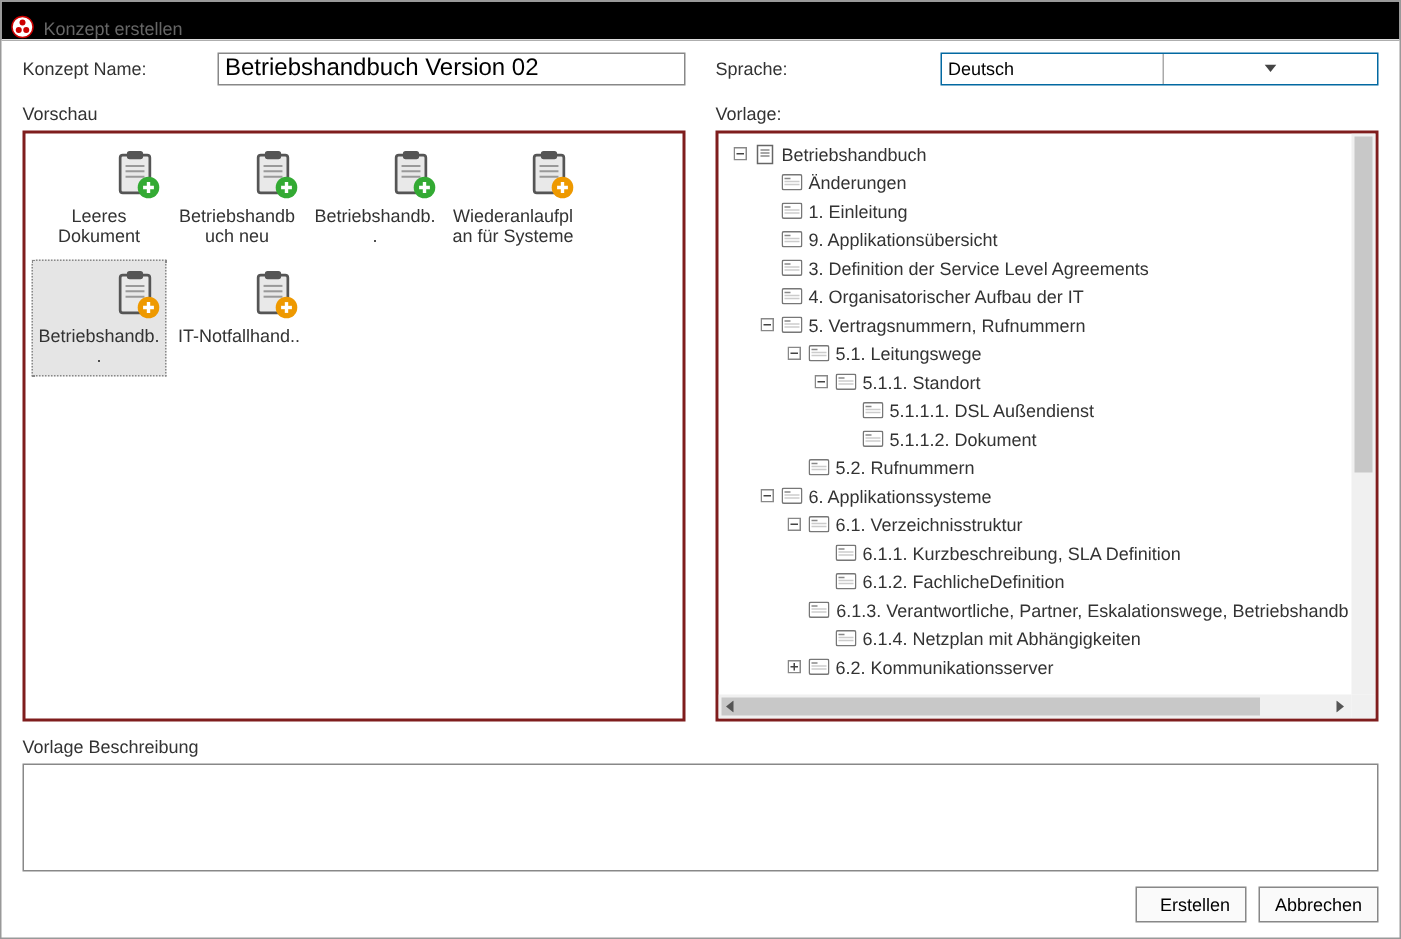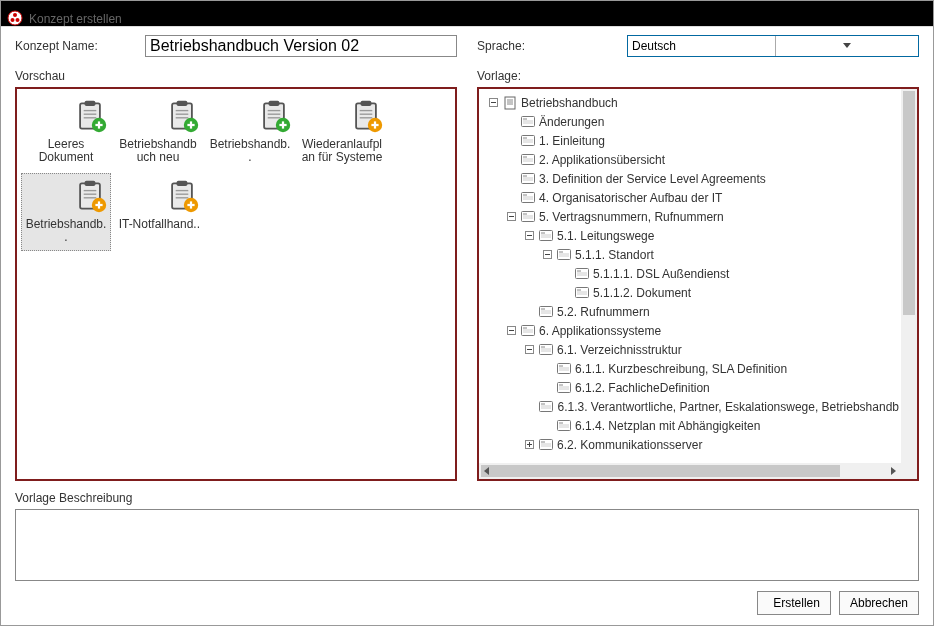--- a/index.html
+++ b/index.html
@@ -233,21 +233,21 @@
             <span class="ind" style="width:24px"></span>
     <span class="toggle"></span>
     <span class="node-icon">
               <svg width="14" height="11" viewBox="0 0 14 11">
                 <rect x="0.5" y="0.5" width="13" height="10" rx="1" fill="#fff" stroke="#777"></rect>
                 <line x1="2" y1="3" x2="6" y2="3" stroke="#888"></line>
                 <line x1="2" y1="5" x2="12" y2="5" stroke="#ccc"></line>
                 <line x1="2" y1="7" x2="12" y2="7" stroke="#ccc"></line>
               </svg>
             </span>
-    <span>2. Applikationsübersicht</span>
+    <span>9. Applikationsübersicht</span>
           </div>
           <div class="tree-row">
             <span class="ind" style="width:24px"></span>
     <span class="toggle"></span>
     <span class="node-icon">
               <svg width="14" height="11" viewBox="0 0 14 11">
                 <rect x="0.5" y="0.5" width="13" height="10" rx="1" fill="#fff" stroke="#777"></rect>
                 <line x1="2" y1="3" x2="6" y2="3" stroke="#888"></line>
                 <line x1="2" y1="5" x2="12" y2="5" stroke="#ccc"></line>
                 <line x1="2" y1="7" x2="12" y2="7" stroke="#ccc"></line>

